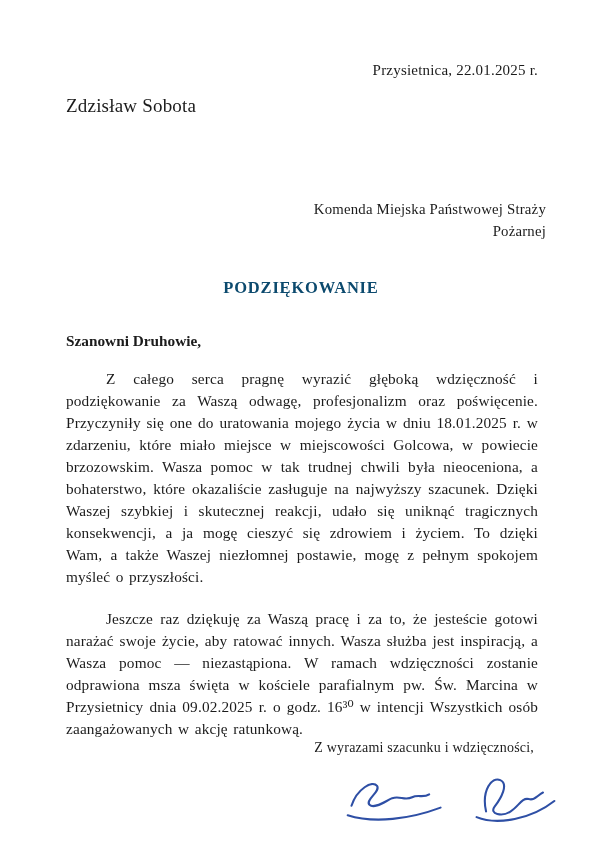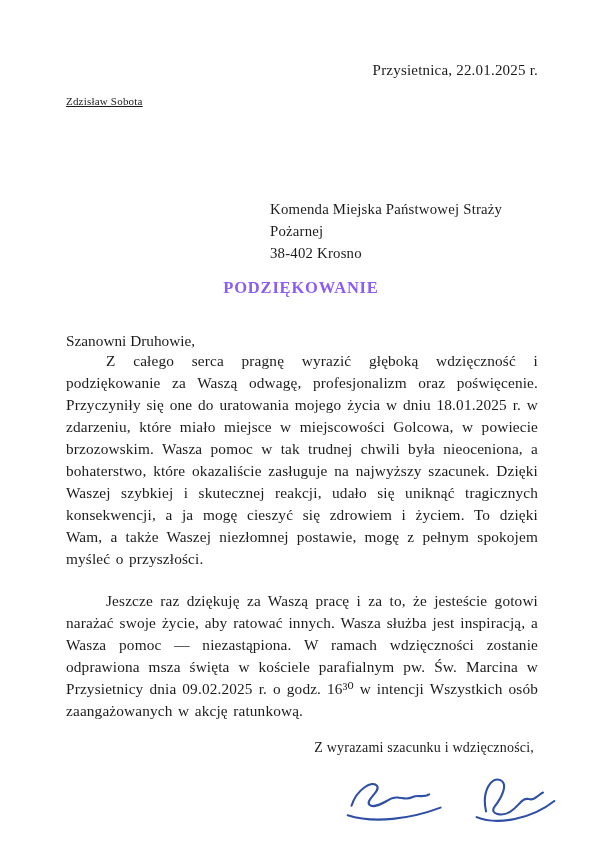--- a/index.html
+++ b/index.html
@@ -21,54 +21,55 @@
     position: absolute;
     top: 62px;
     right: 64px;
     font-size: 15px;
     letter-spacing: 0.2px;
   }
   .sender-name {
     position: absolute;
     top: 95px;
     left: 66px;
-    font-size: 11px;
+    font-size: 19px;
     letter-spacing: 0.2px;
-    text-decoration: underline;
   }
   .recipient-block {
     position: absolute;
     top: 198px;
     left: 270px;
     width: 276px;
-    text-align: left;
+    text-align: right;
     font-size: 14.8px;
     line-height: 22px;
     letter-spacing: 0.2px;
   }
   .letter-title {
     position: absolute;
     top: 278px;
     left: 0;
     width: 602px;
     margin: 0;
     text-align: center;
     font-size: 16.5px;
     font-weight: bold;
     letter-spacing: 0.8px;
-    color: #8b5cf6;
+    color: #0c4a6e;
   }
   .letter-body {
     position: absolute;
     top: 332px;
     left: 66px;
     width: 472px;
   }
   .salutation {
     font-size: 15.3px;
+    margin-bottom: 18px;
+    font-weight: bold;
   }
   .body-paragraph {
     margin: 0;
     font-size: 15.3px;
     line-height: 22px;
     text-align: justify;
     text-indent: 40px;
     letter-spacing: 0.15px;
     word-spacing: 1.5px;
   }
@@ -98,21 +99,20 @@
 <body>
 
 <div class="page">
 
   <div class="date-line">Przysietnica, 22.01.2025 r.</div>
 
   <div class="sender-name">Zdzisław Sobota</div>
 
   <div class="recipient-block">
     <div>Komenda Miejska Państwowej Straży Pożarnej</div>
-    <div>38-402 Krosno</div>
   </div>
 
   <h1 class="letter-title">PODZIĘKOWANIE</h1>
 
   <div class="letter-body">
     <div class="salutation">Szanowni Druhowie,</div>
     <p class="body-paragraph">Z całego serca pragnę wyrazić głęboką wdzięczność i podziękowanie za Waszą odwagę, profesjonalizm oraz poświęcenie. Przyczyniły się one do uratowania mojego życia w dniu 18.01.2025 r. w zdarzeniu, które miało miejsce w miejscowości Golcowa, w powiecie brzozowskim. Wasza pomoc w tak trudnej chwili była nieoceniona, a bohaterstwo, które okazaliście zasługuje na najwyższy szacunek. Dzięki Waszej szybkiej i skutecznej reakcji, udało się uniknąć tragicznych konsekwencji, a ja mogę cieszyć się zdrowiem i życiem. To dzięki Wam, a także Waszej niezłomnej postawie, mogę z pełnym spokojem myśleć o przyszłości.</p>
     <p class="body-paragraph">Jeszcze raz dziękuję za Waszą pracę i za to, że jesteście gotowi narażać swoje życie, aby ratować innych. Wasza służba jest inspiracją, a Wasza pomoc — niezastąpiona. W ramach wdzięczności zostanie odprawiona msza święta w kościele parafialnym pw. Św. Marcina w Przysietnicy dnia 09.02.2025 r. o godz. 16³⁰ w intencji Wszystkich osób zaangażowanych w akcję ratunkową.</p>
   </div>
 

